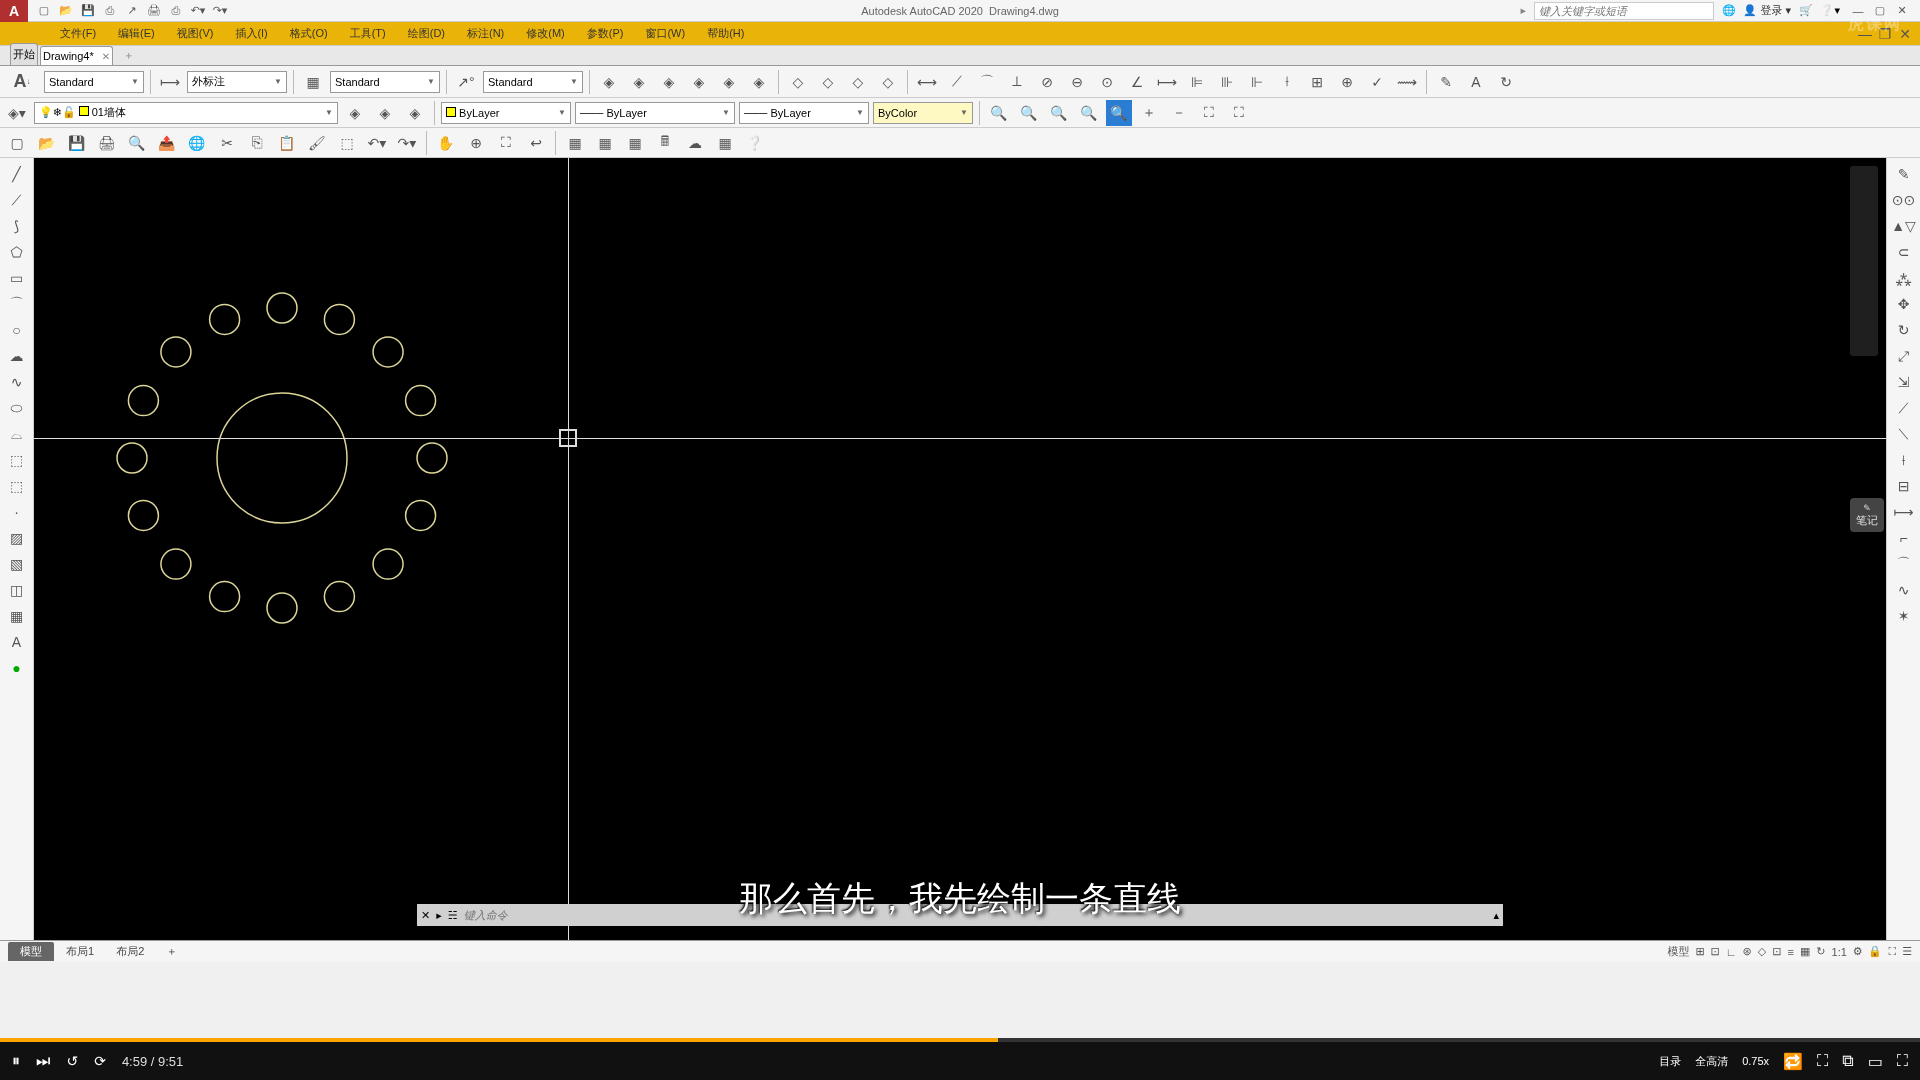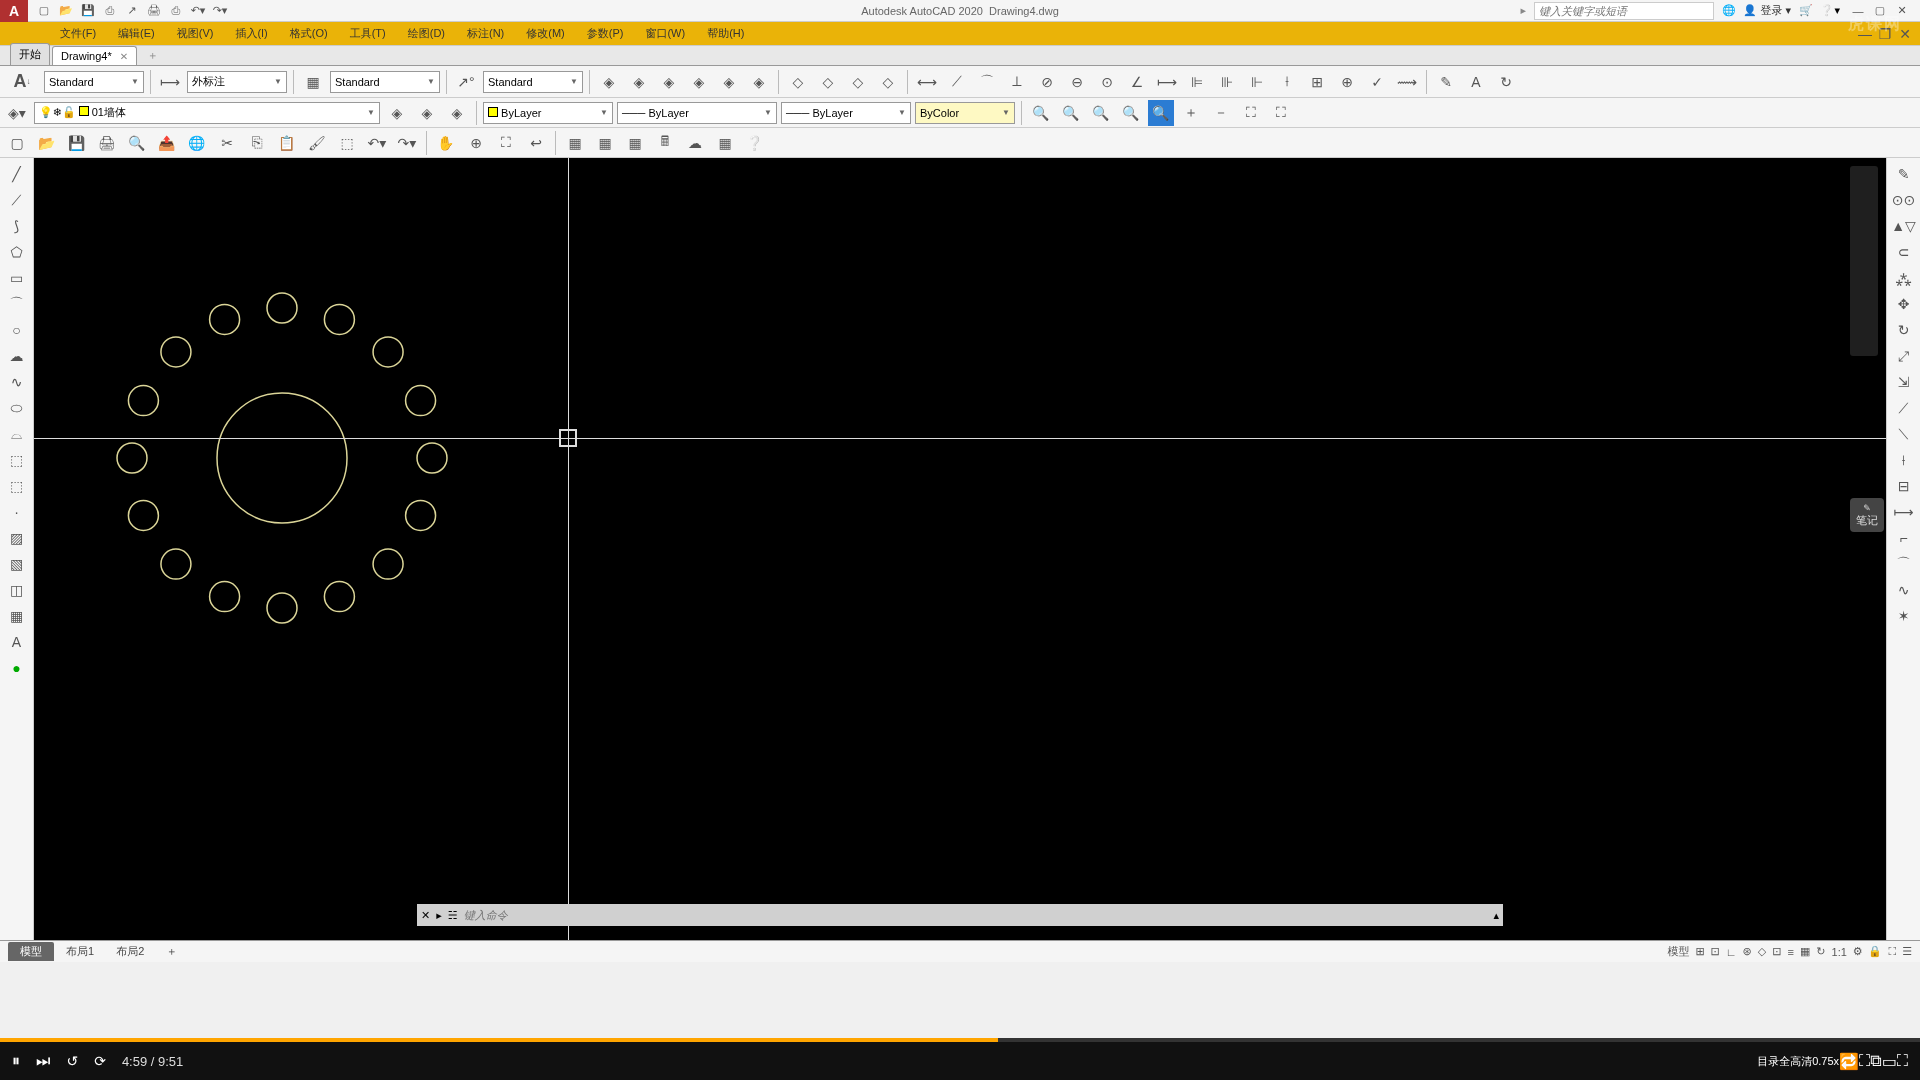--- a/index.html
+++ b/index.html
@@ -10,21 +10,21 @@
 .qat span{width:20px;height:18px;display:flex;align-items:center;justify-content:center;cursor:pointer;color:#555}
 .title-center{position:absolute;left:50%;transform:translateX(-50%);color:#666}
 .title-right{position:absolute;right:8px;display:flex;align-items:center;gap:8px}
 .search-box{width:180px;height:18px;border:1px solid #ccc;background:#fff;padding:0 4px;color:#aaa;font-style:italic}
 .login-text{color:#333}
 .win-controls{display:flex;gap:2px}
 .win-controls span{width:20px;height:18px;display:flex;align-items:center;justify-content:center;cursor:pointer;color:#555}
 .menu-bar{height:24px;background:#eab308;display:flex;align-items:center;padding-left:50px;gap:2px;border-bottom:1px solid #ccc}
 .menu-item{padding:2px 10px;color:#333;cursor:pointer}
 .doc-tabs{height:20px;background:#e8e8e8;display:flex;align-items:flex-end;padding-left:10px;border-bottom:1px solid #999}
-.doc-tab{padding:3px 8px;background:#fff;border:1px solid #999;border-bottom:none;margin-right:2px;border-radius:3px 3px 0 0;cursor:pointer;display:flex;align-items:flex-end;gap:8px}
+.doc-tab{padding:3px 2px;background:#fff;border:1px solid #999;border-bottom:none;margin-right:2px;border-radius:3px 3px 0 0;cursor:pointer;display:flex;align-items:flex-end;gap:8px}
 .doc-tab .close-x{color:#888;font-size:10px}
 .doc-tab-add{padding:2px 8px;color:#888;cursor:pointer}
 .toolbar-row{height:32px;background:#f5f5f5;display:flex;align-items:center;padding:0 4px;gap:4px;border-bottom:1px solid #ccc}
 .toolbar-row2{height:30px}
 .tb-btn{width:26px;height:26px;display:flex;align-items:center;justify-content:center;cursor:pointer;color:#555;border:1px solid transparent;font-size:14px}
 .tb-btn.wide{width:36px}
 .tb-sep{width:1px;height:24px;background:#bbb;margin:0 2px}
 .dropdown{height:22px;border:1px solid #999;background:#fff;padding:0 4px;display:flex;align-items:center;justify-content:space-between;cursor:pointer}
 .dropdown .arrow{color:#666;font-size:8px}
 .dd-90{width:100px}
@@ -48,21 +48,21 @@
 .subtitle{position:absolute;bottom:18px;left:50%;transform:translateX(-50%);font-size:34px;color:#fff;text-shadow:2px 2px 4px #000,-1px -1px 2px #000;font-weight:500;pointer-events:none;z-index:5}
 .bottom-tabs{height:22px;background:#f5f5f5;display:flex;align-items:center;padding:0 8px;border-top:1px solid #999;position:relative}
 .model-tab{padding:2px 12px;background:#666;color:#fff;border-radius:2px 2px 0 0;margin-right:2px;cursor:pointer}
 .layout-tab{padding:2px 10px;color:#444;cursor:pointer;margin-right:2px}
 .status-right{position:absolute;right:8px;display:flex;align-items:center;gap:6px;color:#555}
 .status-right span{cursor:pointer}
 .video-bar{position:absolute;bottom:0;left:0;right:0;height:38px;background:#111;display:flex;align-items:center;padding:0 12px;gap:16px;color:#fff}
 .video-progress{position:absolute;bottom:38px;left:0;right:0;height:4px;background:#333}
 .video-progress-fill{height:100%;background:#ffa500;width:52%}
 .video-time{color:#ddd;font-size:13px}
-.video-right{position:absolute;right:12px;display:flex;align-items:center;}
+.video-right{position:absolute;right:12px;display:flex;align-items:center;gap:14px}
 .vbtn{cursor:pointer;font-size:16px;color:#fff}
 .watermark{position:absolute;top:14px;right:18px;font-size:16px;color:#fff;opacity:0.35;font-weight:bold;letter-spacing:2px;pointer-events:none;z-index:20}
 </style>
 </head>
 <body>
 
 <div class="watermark">虎课网</div>
 
 <div class="title-bar">
   <div class="app-icon">A</div>
@@ -181,21 +181,21 @@
   <div class="tb-btn">✓</div>
   <div class="tb-btn">⟿</div>
   <div class="tb-sep"></div>
   <div class="tb-btn">✎</div>
   <div class="tb-btn">A</div>
   <div class="tb-btn">↻</div>
 </div>
 
 <div class="toolbar-row toolbar-row2">
   <div class="tb-btn">◈▾</div>
-  <div class="dropdown" style="width:346px">
+  <div class="dropdown" style="width:304px">
     <span>💡❄🔓 <span class="layer-sw"></span> <span>01墙体</span></span>
       <span class="arrow">▼</span>
   </div>
   <div class="tb-btn">◈</div>
   <div class="tb-btn">◈</div>
   <div class="tb-btn">◈</div>
   <div class="tb-sep"></div>
   <div class="dropdown dd-100">
       <span><span class="layer-sw"></span> <span>ByLayer</span></span>
       <span class="arrow">▼</span>
@@ -298,20 +298,21 @@
           <circle cx="109.41807012330702" cy="242.59748514523648" r="15"></circle>
           <circle cx="141.93398282201787" cy="193.93398282201787" r="15"></circle>
           <circle cx="190.59748514523645" cy="161.41807012330702" r="15"></circle>
         </g>
     </svg>
     <div class="crosshair-h"></div>
     <div class="crosshair-v"></div>
     <div class="cursor-box"></div>
     <div class="nav-cube"></div>
     <div class="pencil-btn">✎<span>笔记</span></div>
+    <div class="subtitle">那么首先，我先绘制一条直线</div>
     <div class="cmd-line">
       <span>✕</span>
       <span>▸</span>
       <span>☵</span>
       <input class="cmd-input" placeholder="键入命令" style="">
       <span>▴</span>
     </div>
   </div>
 
   <div class="right-tools">

